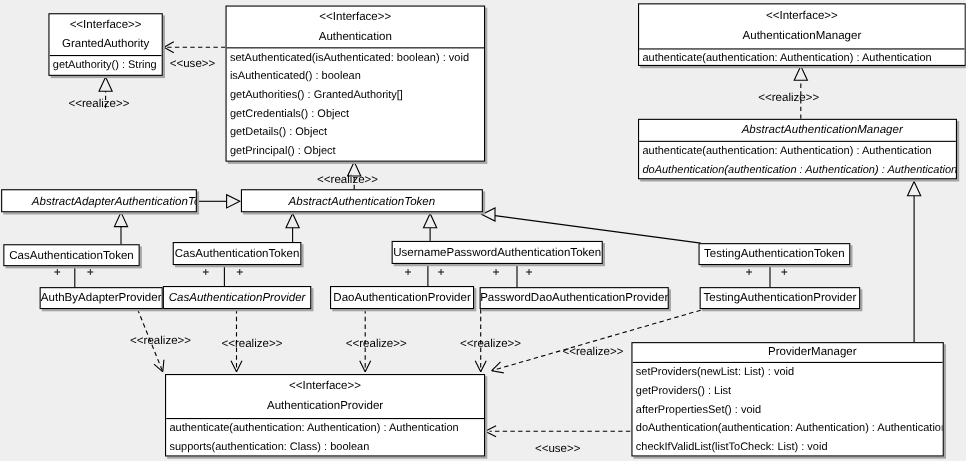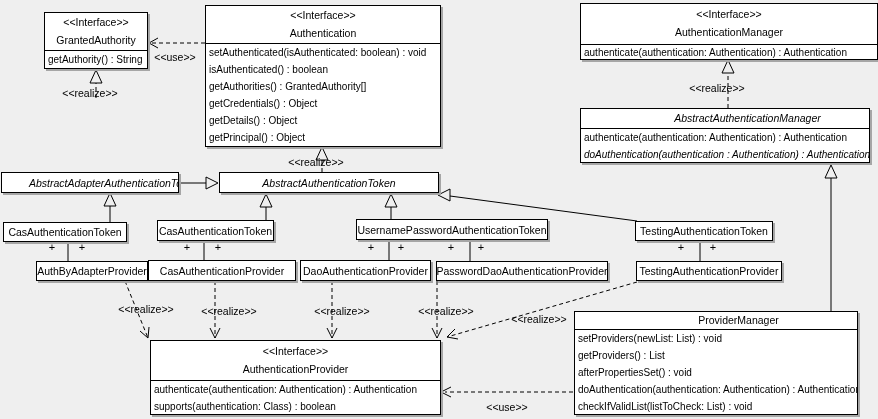--- a/index.html
+++ b/index.html
@@ -175,21 +175,21 @@
 </div>
 
 <div class="box nbox" style="left:635px;top:221px;width:138px;height:20px;">
   <div class="cname">TestingAuthenticationToken</div>
 </div>
 
 <div class="box nbox" style="left:13px;top:261px;width:112px;height:20px;margin-left:23px;">
   <div class="cname">AuthByAdapterProvider</div>
 </div>
 
-<div class="box nbox" style="left:148px;top:260px;width:148px;height:21px;">
+<div class="box nbox" style="left:148px;top:260px;width:135px;height:21px;font-style:italic;">
   <div class="cname">CasAuthenticationProvider</div>
 </div>
 
 <div class="box nbox" style="left:300px;top:260px;width:131px;height:21px;">
   <div class="cname">DaoAuthenticationProvider</div>
 </div>
 
 <div class="box nbox" style="left:436px;top:261px;width:172px;height:20px;">
   <div class="cname">PasswordDaoAuthenticationProvider</div>
 </div>

